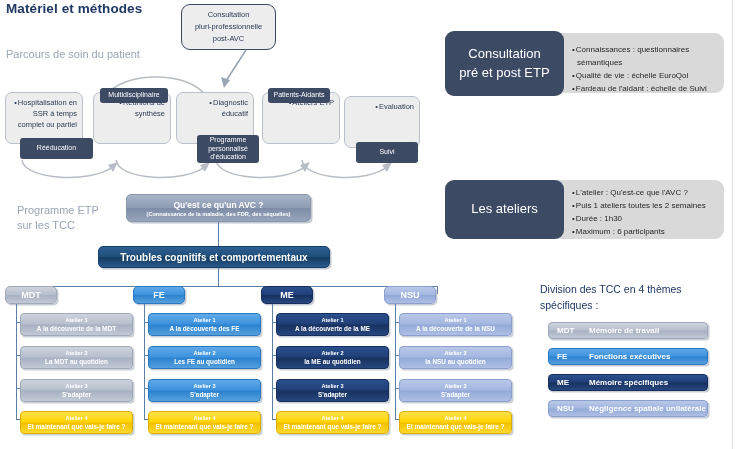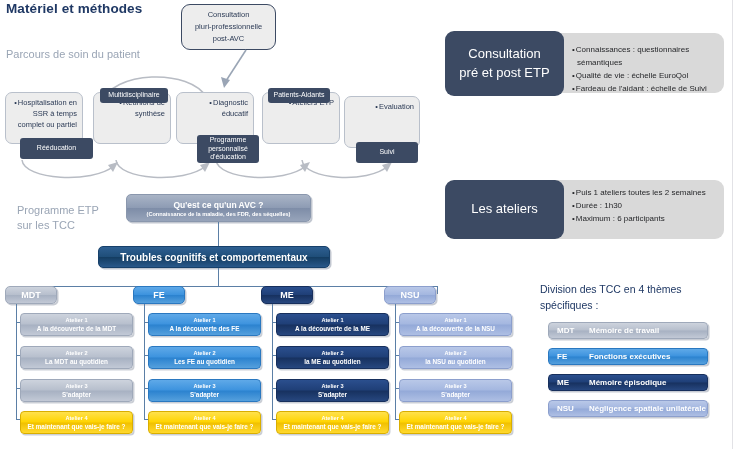--- a/index.html
+++ b/index.html
@@ -152,20 +152,21 @@
   <div>Connaissances : questionnaires sémantiques</div>
   <div>Qualité de vie : échelle EuroQol</div>
   <div>Fardeau de l'aidant : échelle de Suivi</div>
 </div>
 
 <div class="abs gpanel" style="left:452px;top:180px;width:272px;height:59px;"></div>
 <div class="abs bigdark" style="left:445px;top:180px;width:119px;height:59px;">
   <div>Les ateliers</div>
 </div>
 <div class="abs blist" style="left:572px;top:187px;width:152px;">
+  <div>L'atelier : Qu'est-ce que l'AVC ?</div>
   <div>Puis 1 ateliers toutes les 2 semaines</div>
   <div>Durée : 1h30</div>
   <div>Maximum : 6 participants</div>
 </div>
 
 <div class="abs sec-label" style="left:17px;top:203px;width:100px;">
   <div>Programme ETP</div>
   <div>sur les TCC</div>
 </div>
 
@@ -286,20 +287,20 @@
 <div class="abs lgrow c-mdt" style="left:548px;top:322px;width:160px;height:17px;">
   <span class="k">MDT</span>
   <span class="v">Mémoire de travail</span>
 </div>
 <div class="abs lgrow c-fe" style="left:548px;top:348px;width:160px;height:17px;">
   <span class="k">FE</span>
   <span class="v">Fonctions exécutives</span>
 </div>
 <div class="abs lgrow c-me" style="left:548px;top:374px;width:160px;height:17px;">
   <span class="k">ME</span>
-  <span class="v">Mémoire épisodique</span>
+  <span class="v">Mémoire spécifiques</span>
 </div>
 <div class="abs lgrow c-nsu" style="left:548px;top:400px;width:160px;height:17px;">
   <span class="k">NSU</span>
   <span class="v">Négligence spatiale unilatérale</span>
 </div>
 
 <div class="abs" id="right-rule"></div>
 
 </body></html>

